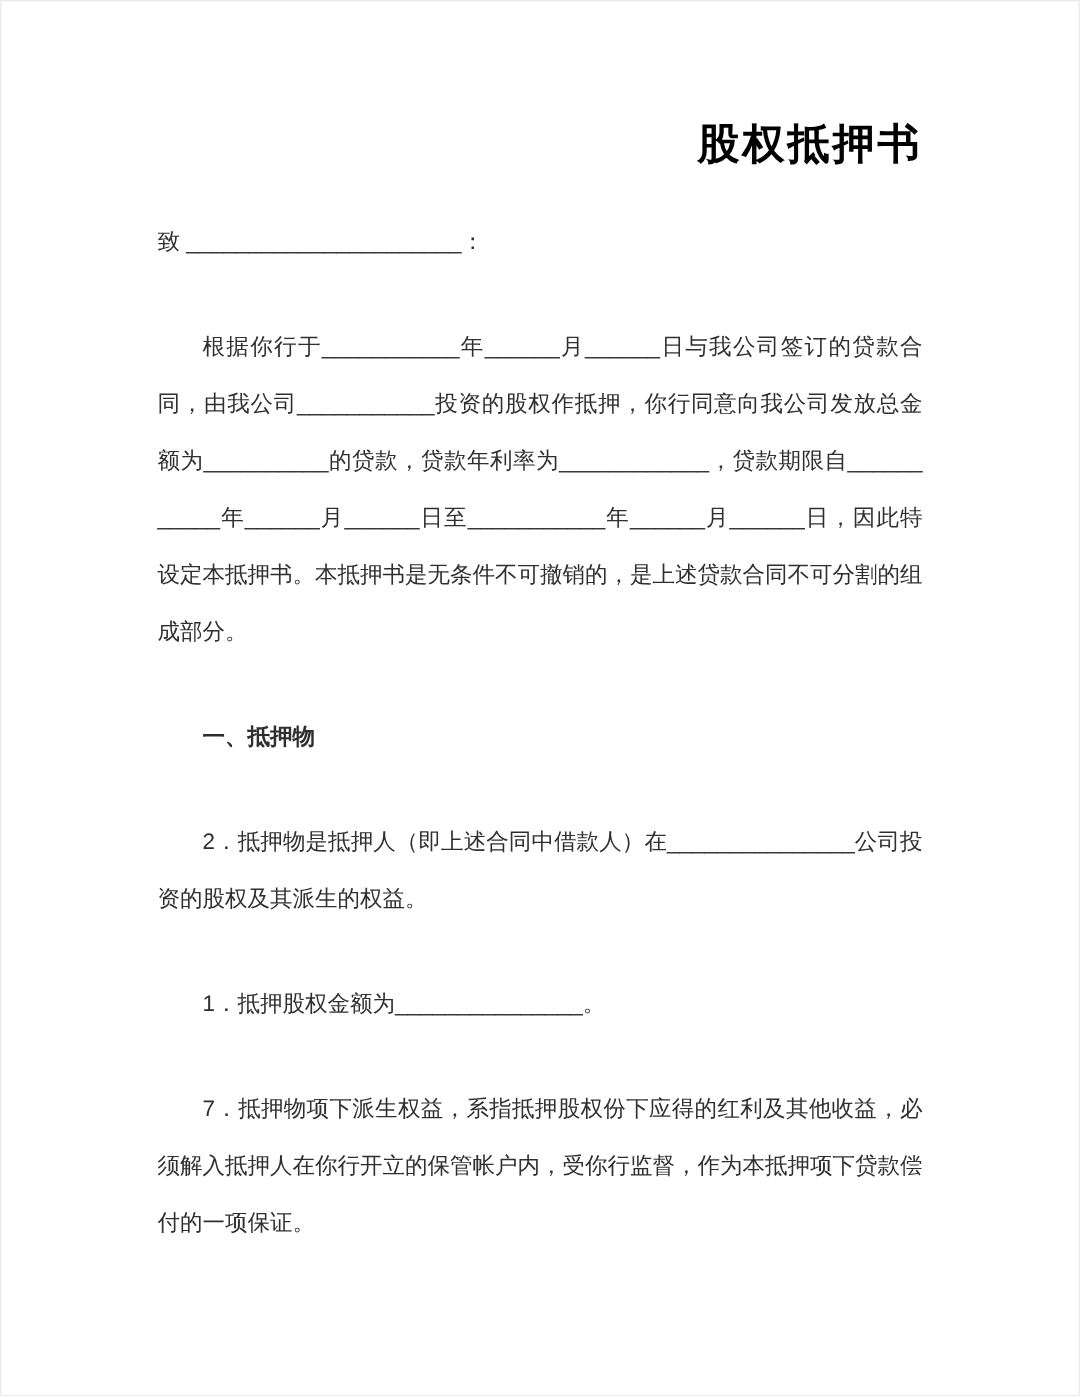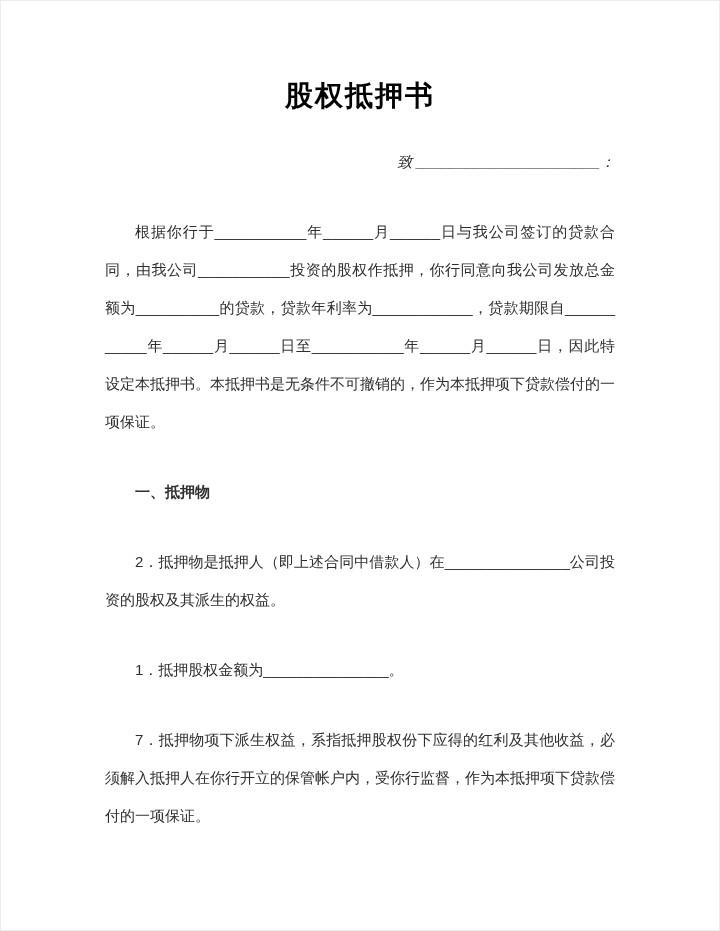--- a/index.html
+++ b/index.html
@@ -16,34 +16,33 @@
     border: 1px solid #ececec;
     overflow: hidden;
     font-family: "Liberation Sans", "DejaVu Sans", sans-serif;
     color: #2f2f2f;
   }
   .content {
     padding: 0 104px;
   }
   .doc-title {
     margin: 74px 0 0 0;
-    text-align: center;
+    text-align: right;
     font-size: 28px;
     font-weight: bold;
     line-height: 42px;
     color: #000000;
     letter-spacing: 2px;
   }
   .salutation {
     margin: 26px 0 0 0;
     font-size: 15px;
     line-height: 38px;
-    text-align: right;
+    text-align: left;
     word-break: break-all;
-    font-style: italic;
   }
   .para {
     margin: 32px 0 0 0;
     font-size: 15px;
     line-height: 38px;
     text-align: justify;
     word-break: break-all;
   }
   .indent {
     text-indent: 2em;
@@ -56,21 +55,21 @@
 </head>
 <body>
 
 <div class="page">
   <div class="content">
 
     <h1 class="doc-title">股权抵押书</h1>
 
     <p class="salutation">致 ______________________：</p>
 
-    <p class="para indent">根据你行于___________年______月______日与我公司签订的贷款合同，由我公司___________投资的股权作抵押，你行同意向我公司发放总金额为__________的贷款，贷款年利率为____________，贷款期限自___________年______月______日至___________年______月______日，因此特设定本抵押书。本抵押书是无条件不可撤销的，作为本抵押项下贷款偿付的一项保证。</p>
+    <p class="para indent">根据你行于___________年______月______日与我公司签订的贷款合同，由我公司___________投资的股权作抵押，你行同意向我公司发放总金额为__________的贷款，贷款年利率为____________，贷款期限自___________年______月______日至___________年______月______日，因此特设定本抵押书。本抵押书是无条件不可撤销的，是上述贷款合同不可分割的组成部分。</p>
 
     <p class="para indent heading">一、抵押物</p>
 
     <p class="para indent">2．抵押物是抵押人（即上述合同中借款人）在_______________公司投资的股权及其派生的权益。</p>
 
     <p class="para indent">1．抵押股权金额为_______________。</p>
 
     <p class="para indent">7．抵押物项下派生权益，系指抵押股权份下应得的红利及其他收益，必须解入抵押人在你行开立的保管帐户内，受你行监督，作为本抵押项下贷款偿付的一项保证。</p>
 
   </div>

